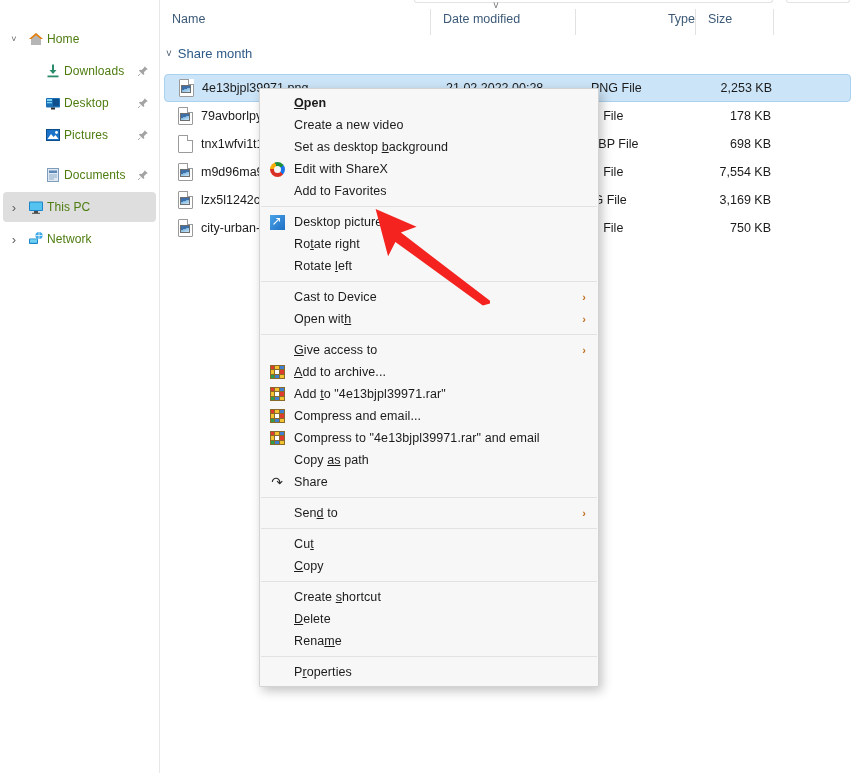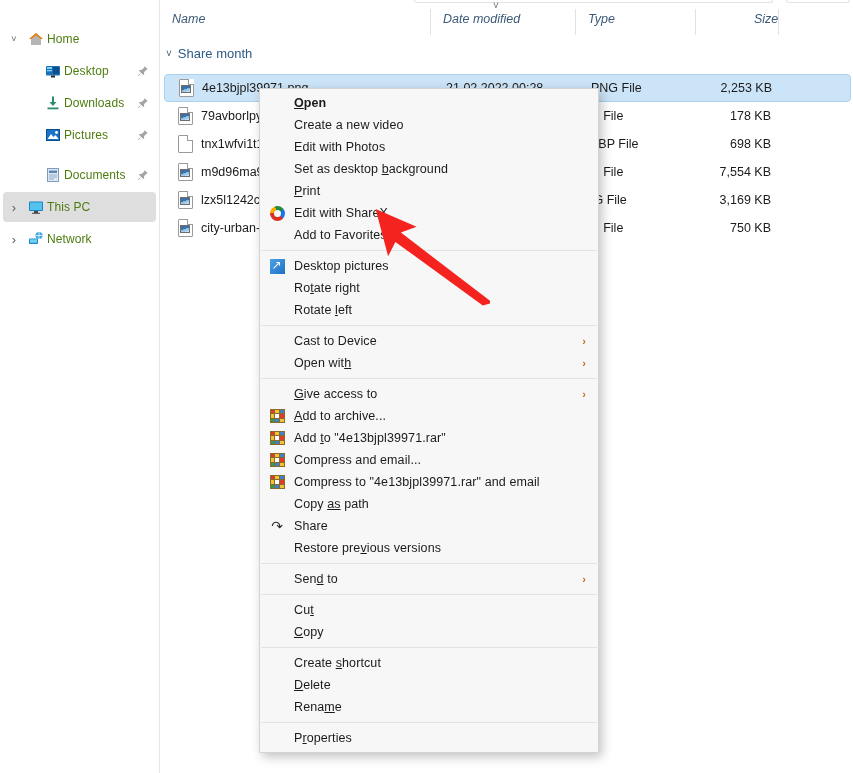--- a/index.html
+++ b/index.html
@@ -119,26 +119,26 @@
     align-items: flex-start;
     color: #3c5a78;
     font-size: 12.5px;
   }
   .col {
     position: relative;
     box-sizing: border-box;
     padding-top: 3px;
     height: 26px;
   }
-  .col .ctext { padding-left: 12px; white-space: nowrap; font-style: italic; }
+  .col .ctext { padding-left: 12px; white-space: nowrap; }
   .col + .col { border-left: 1px solid #e2e2e2; }
   .col-name { flex: 0 0 270px; }
   .col-date { flex: 0 0 145px; }
-  .col-type { flex: 0 0 120px; }
-  .col-size { flex: 0 0 78px; padding-left: 46px; }
+  .col-type { flex: 0 0 120px; text-align: right; }
+  .col-size { flex: 0 0 78px; }
   .col-extra { flex: 0 0 18px; }
   .sort-caret {
     position: absolute;
     top: -8px;
     left: 62px;
     color: #6f6f6f;
     font-size: 10px;
     line-height: 1;
   }
 
@@ -358,45 +358,45 @@
             <path d="M8 2 L15 8 L12.6 8 L8 4.2 L3.4 8 L1 8 Z" fill="#e8820c"></path>
           </svg>
         </span>
         <span class="nav-label">Home</span>
         <span class="nav-pin"></span>
       </div>
       <div class="nav-row indent">
         <span class="nav-chevron spacer"></span>
         <span class="nav-icon">
           <svg width="16" height="16" viewBox="0 0 16 16">
+            <path d="M8 1.5 L8 9" stroke="#2b8c6a" stroke-width="2"></path>
+            <path d="M4.5 7 L8 11 L11.5 7 Z" fill="#2b8c6a"></path>
+            <rect x="2.5" y="12.5" width="11" height="1.8" fill="#2b8c6a"></rect>
+          </svg>
+        </span>
+        <span class="nav-label">Downloads</span>
+        <span class="nav-pin">
+          <svg width="12" height="12" viewBox="0 0 16 16">
+            <path d="M10.2 1.6 L14.4 5.8 L12.6 6.4 L9.2 9.8 L9.8 12 L8.4 13.4 L2.6 7.6 L4 6.2 L6.2 6.8 L9.6 3.4 Z" fill="#6b6b6b"></path>
+            <path d="M4.4 11.6 L1.4 14.6" stroke="#6b6b6b" stroke-width="1.2"></path>
+          </svg>
+        </span>
+      </div>
+      <div class="nav-row indent">
+        <span class="nav-chevron spacer"></span>
+        <span class="nav-icon">
+          <svg width="16" height="16" viewBox="0 0 16 16">
             <rect x="1" y="3" width="14" height="9.5" rx="1" fill="#1a6fb5"></rect>
             <rect x="2" y="4" width="5" height="2" fill="#7fd4f5"></rect>
             <rect x="2" y="7" width="5" height="1.3" fill="#7fd4f5"></rect>
             <rect x="8" y="4" width="6" height="7" fill="#0e4f8c"></rect>
             <rect x="6" y="12.5" width="4" height="2" fill="#2b2b2b"></rect>
           </svg>
         </span>
         <span class="nav-label">Desktop</span>
-        <span class="nav-pin">
-          <svg width="12" height="12" viewBox="0 0 16 16">
-            <path d="M10.2 1.6 L14.4 5.8 L12.6 6.4 L9.2 9.8 L9.8 12 L8.4 13.4 L2.6 7.6 L4 6.2 L6.2 6.8 L9.6 3.4 Z" fill="#6b6b6b"></path>
-            <path d="M4.4 11.6 L1.4 14.6" stroke="#6b6b6b" stroke-width="1.2"></path>
-          </svg>
-        </span>
-      </div>
-      <div class="nav-row indent">
-        <span class="nav-chevron spacer"></span>
-        <span class="nav-icon">
-          <svg width="16" height="16" viewBox="0 0 16 16">
-            <path d="M8 1.5 L8 9" stroke="#2b8c6a" stroke-width="2"></path>
-            <path d="M4.5 7 L8 11 L11.5 7 Z" fill="#2b8c6a"></path>
-            <rect x="2.5" y="12.5" width="11" height="1.8" fill="#2b8c6a"></rect>
-          </svg>
-        </span>
-        <span class="nav-label">Downloads</span>
         <span class="nav-pin">
           <svg width="12" height="12" viewBox="0 0 16 16">
             <path d="M10.2 1.6 L14.4 5.8 L12.6 6.4 L9.2 9.8 L9.8 12 L8.4 13.4 L2.6 7.6 L4 6.2 L6.2 6.8 L9.6 3.4 Z" fill="#6b6b6b"></path>
             <path d="M4.4 11.6 L1.4 14.6" stroke="#6b6b6b" stroke-width="1.2"></path>
           </svg>
         </span>
       </div>
       <div class="nav-row indent" style="margin-bottom: 10px;">
         <span class="nav-chevron spacer"></span>
         <span class="nav-icon">
@@ -576,29 +576,21 @@
       <div class="mi">
         <span class="mi-ic"></span>
         <span class="mi-lbl bold"><span class="u">O</span>pen</span>
       </div>
       <div class="mi">
         <span class="mi-ic"></span>
         <span class="mi-lbl">Create a new video</span>
       </div>
       <div class="mi">
         <span class="mi-ic"></span>
-        <span class="mi-lbl">Edit with Photos</span>
-      </div>
-      <div class="mi">
-        <span class="mi-ic"></span>
         <span class="mi-lbl">Set as desktop <span class="u">b</span>ackground</span>
-      </div>
-      <div class="mi">
-        <span class="mi-ic"></span>
-        <span class="mi-lbl"><span class="u">P</span>rint</span>
       </div>
       <div class="mi">
         <span class="mi-ic">
           <span class="ic-sharex"></span>
         </span>
         <span class="mi-lbl">Edit with ShareX</span>
       </div>
       <div class="mi">
         <span class="mi-ic"></span>
         <span class="mi-lbl">Add to Favorites</span>
@@ -701,24 +693,20 @@
       </div>
       <div class="mi">
         <span class="mi-ic"></span>
         <span class="mi-lbl">Copy <span class="u">as</span> path</span>
       </div>
       <div class="mi">
         <span class="mi-ic">
           <span class="ic-share">↷</span>
         </span>
         <span class="mi-lbl">Share</span>
-      </div>
-      <div class="mi">
-        <span class="mi-ic"></span>
-        <span class="mi-lbl">Restore pre<span class="u">v</span>ious versions</span>
       </div>
       <div class="msep"></div>
       <div class="mi">
         <span class="mi-ic"></span>
         <span class="mi-lbl">Sen<span class="u">d</span> to</span>
         <span class="mi-sub">›</span>
       </div>
       <div class="msep"></div>
       <div class="mi">
         <span class="mi-ic"></span>

